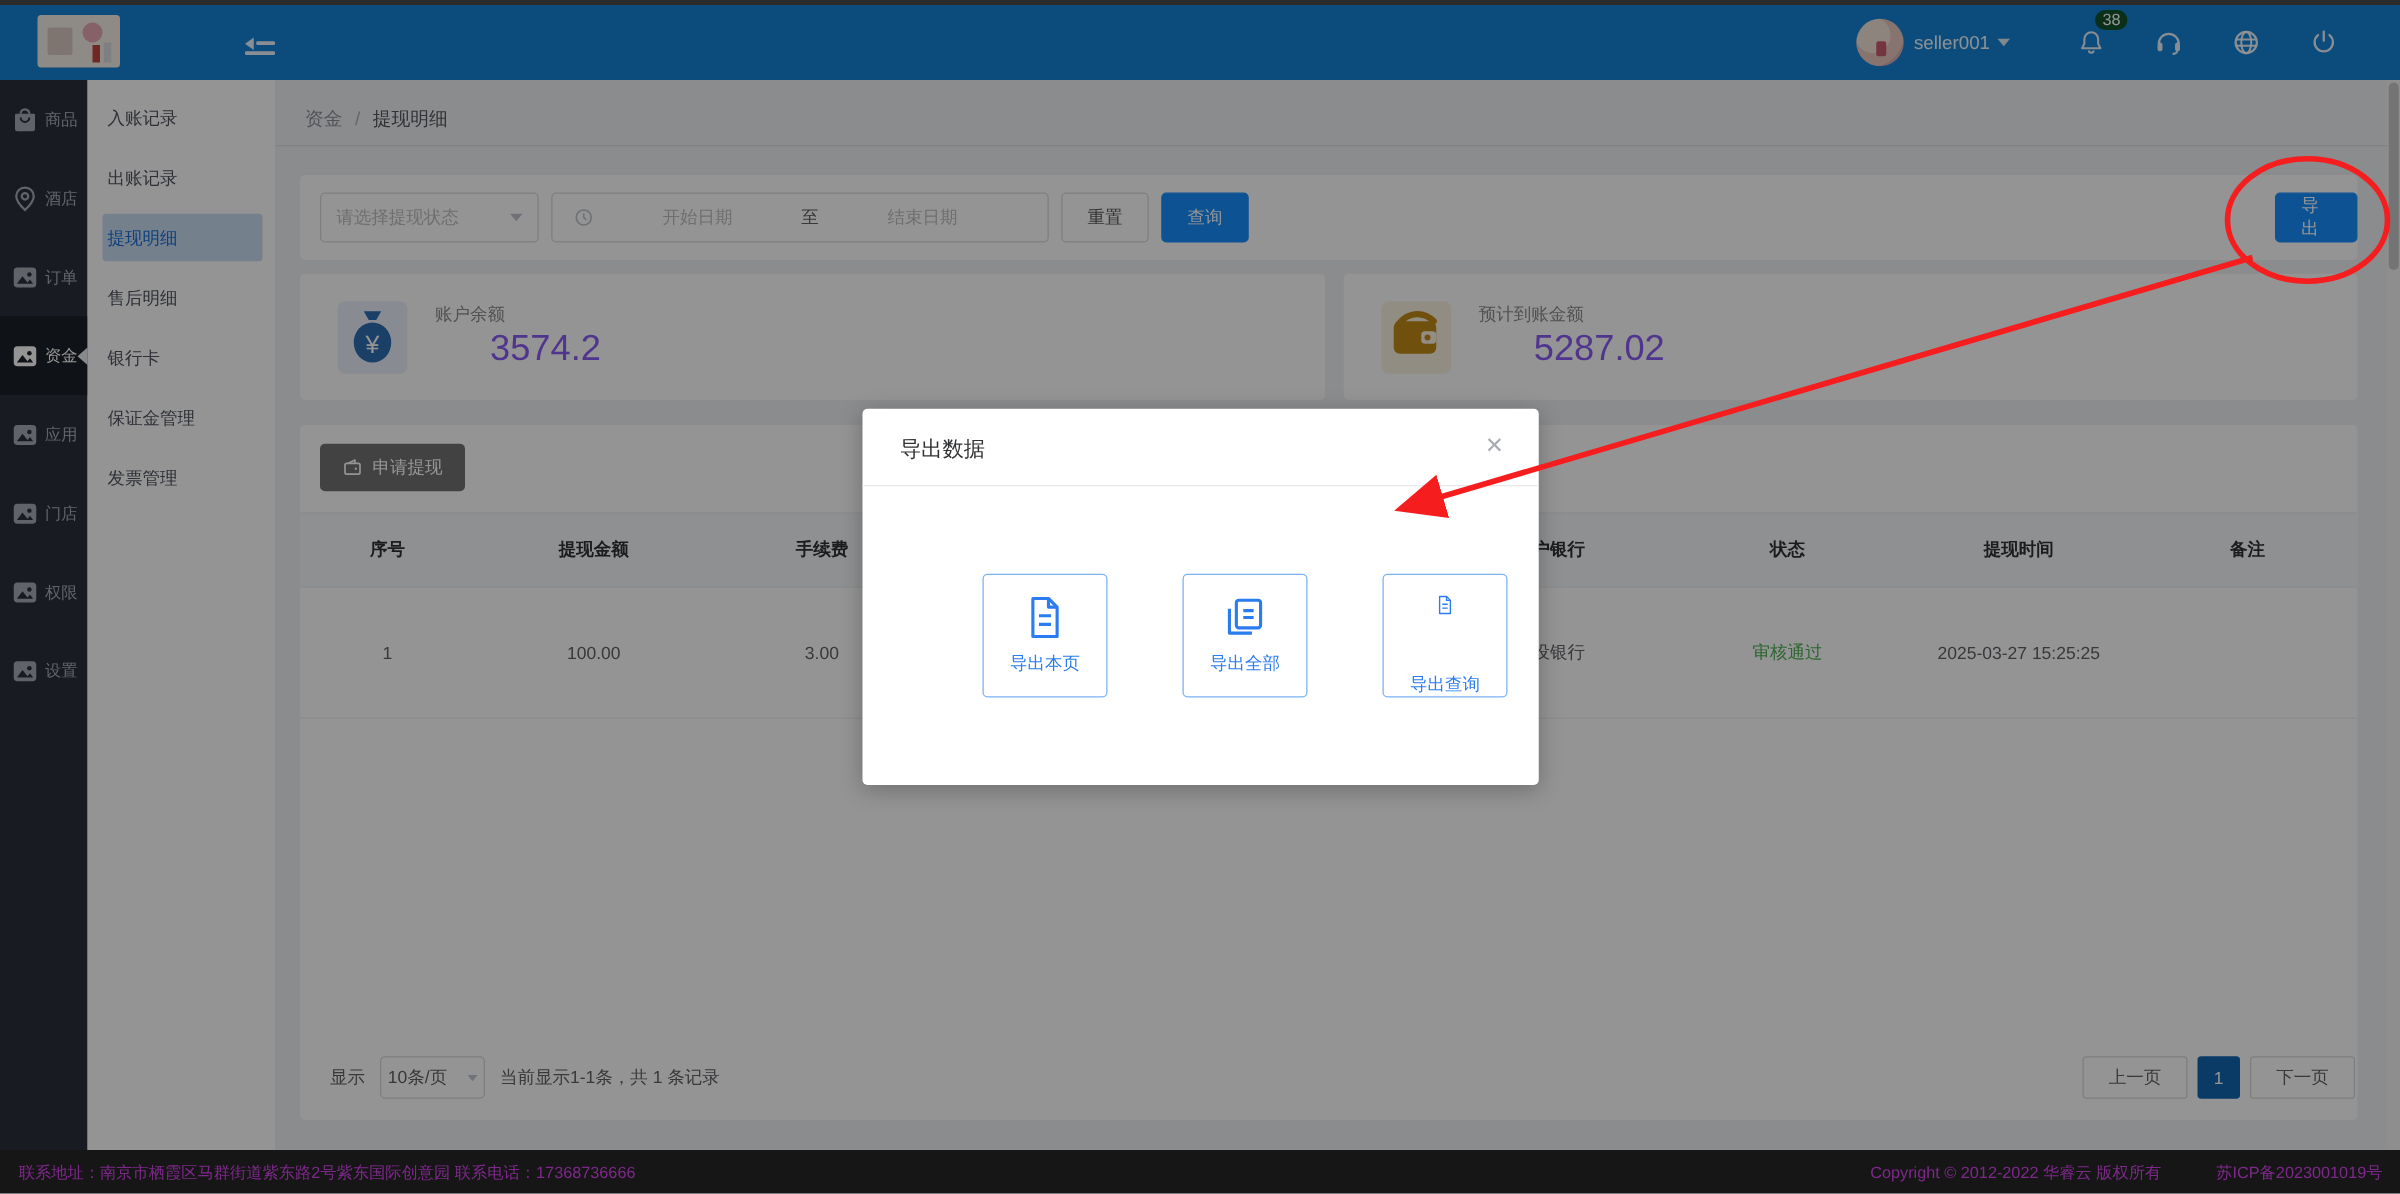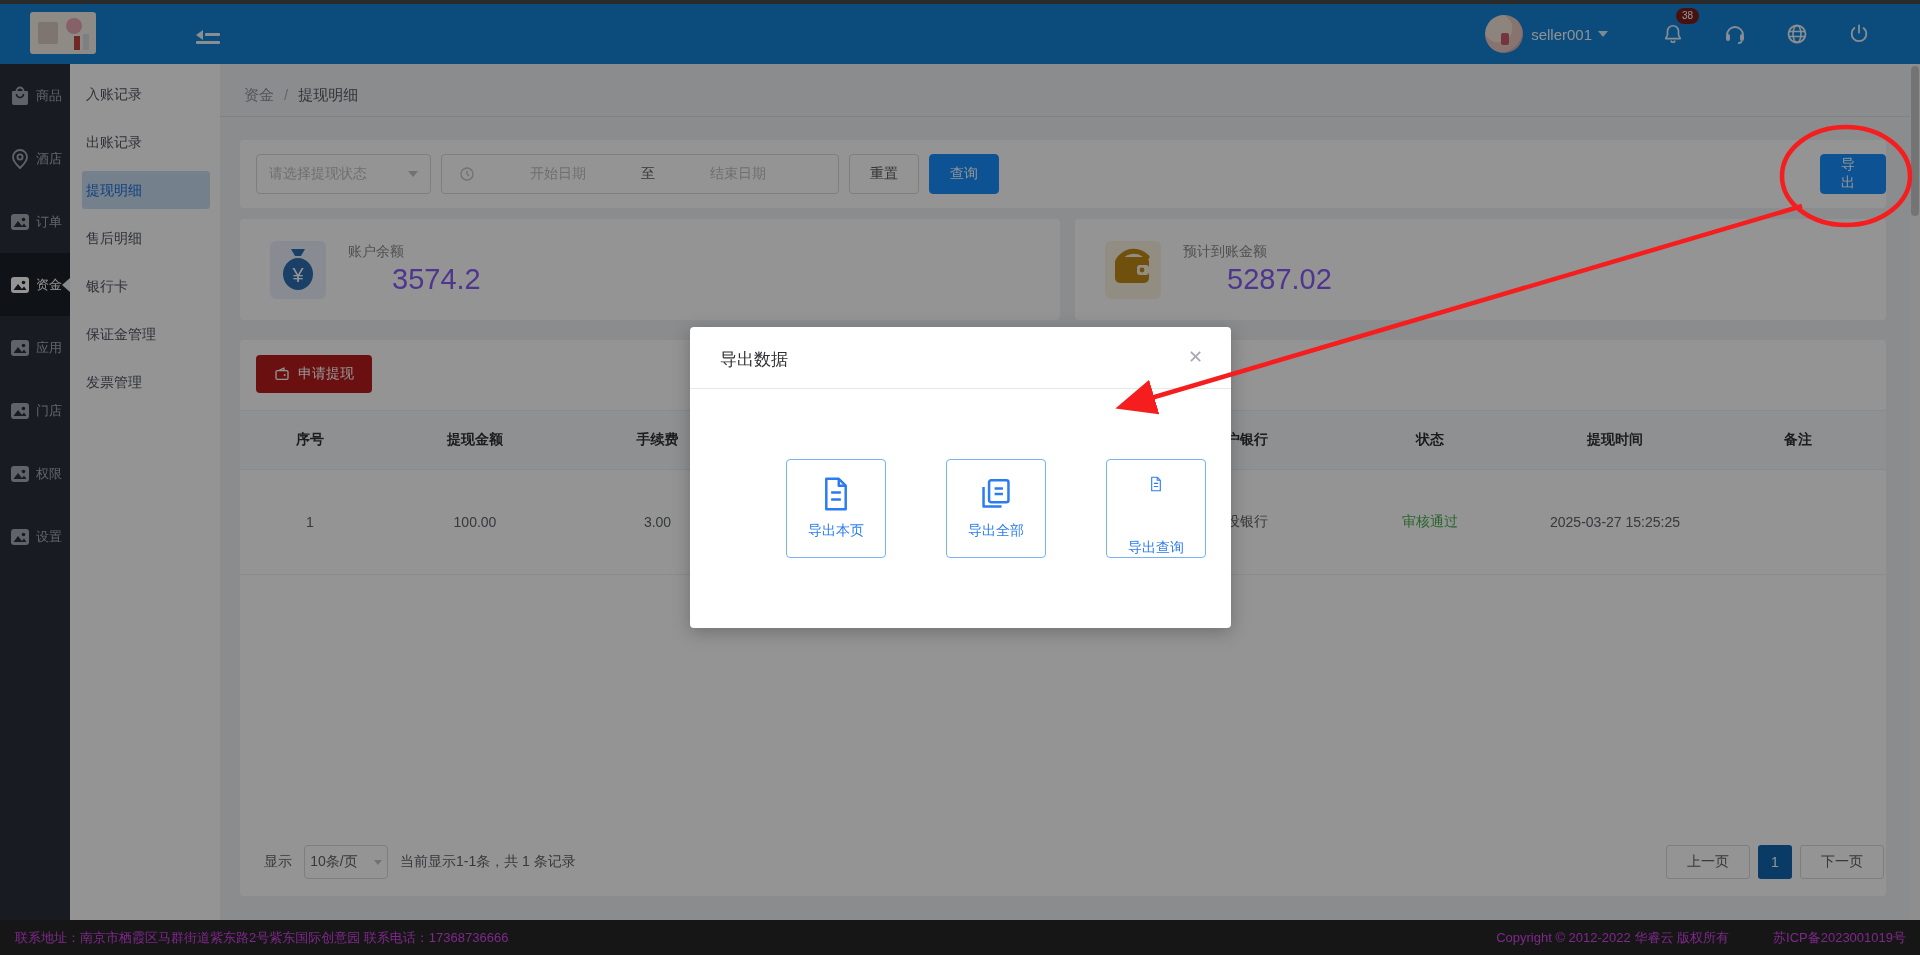--- a/index.html
+++ b/index.html
@@ -25,21 +25,21 @@
   .hamburger .arrow { position:absolute; left:0; top:6px; width:0; height:0;
     border-top:5px solid transparent; border-bottom:5px solid transparent; border-right:7px solid rgba(255,255,255,.92); }
   .nav-right { position:absolute; right:30px; top:0; height:60px; display:flex; align-items:center; gap:0; }
   .avatar { width:38px; height:38px; border-radius:50%; margin-right:8px;
     background:radial-gradient(circle at 35% 35%, #f3e4d8 0 40%, #e8c9c0 41% 70%, #d9aeb6 71% 100%); position:relative; overflow:hidden; }
   .avatar::after{ content:""; position:absolute; left:16px; top:18px; width:8px; height:12px; background:#c85a6e; border-radius:2px; }
   .username { color:rgba(255,255,255,.95); font-size:15px; margin-right:6px; }
   .chev-down { width:0; height:0; border-left:5px solid transparent; border-right:5px solid transparent;
     border-top:6px solid rgba(255,255,255,.85); margin-right:34px; }
   .nav-ico { width:62px; height:60px; display:flex; align-items:center; justify-content:center; position:relative; cursor:pointer; color:rgba(255,255,255,.9); }
-  .badge { position:absolute; left:34px; top:4px; background:#7f1d1d; color:#fff; font-size:10px; line-height:16px;
+  .badge { position:absolute; left:34px; top:4px; background:#14532d; color:#fff; font-size:13px; line-height:16px;
     padding:0 6px; border-radius:9px; }
 
   
   .sidebar { position:absolute; left:0; top:64px; width:70px; height:856px; background:#2b303c; z-index:2; }
   .side-item { position:relative; width:70px; height:63px; display:flex; align-items:center;
     justify-content:center; gap:4px; color:#a6acb6; cursor:pointer; }
   .side-item .lbl { font-size:13px; }
   .side-item svg { display:block; }
   .side-item.active { background:#1b1f26; color:#ffffff; }
   .side-item.active .notch { position:absolute; right:0; top:50%; margin-top:-7px; width:0; height:0;
@@ -78,21 +78,21 @@
   .stat1 { left:20px; width:820px; }
   .stat2 { left:855px; width:811px; }
   .stat-iconbox { position:absolute; left:30px; top:22px; width:56px; height:58px; border-radius:6px; }
   .stat1 .stat-iconbox { background:#eaf2fb; }
   .stat2 .stat-iconbox { background:#fbf3e2; }
   .stat-iconbox svg { position:absolute; left:4px; top:2px; }
   .stat-label { position:absolute; left:108px; top:24px; font-size:14px; color:#8c8c8c; }
   .stat-value { position:absolute; left:124px; top:44px; font-size:29px; color:#8b5cf6; font-weight:500;margin-left:28px; }
 
   .main-panel { left:20px; top:276px; width:1646px; height:556px; }
-  .apply-btn { position:absolute; left:16px; top:15px; width:116px; height:38px; background:#b91c1c; color:#fff;
+  .apply-btn { position:absolute; left:16px; top:15px; width:116px; height:38px; background:#737373; color:#fff;
     border-radius:4px; display:flex; align-items:center; justify-content:center; gap:8px; font-size:14px; cursor:pointer; }
 
   .tbl { position:absolute; left:0; top:70px; width:1646px; }
   .tr { display:flex; width:1646px; }
   .th-row { height:60px; background:#f7f8fa; border-top:1px solid #eceef1; border-bottom:1px solid #eceef1; }
   .td-row { height:105px; border-bottom:1px solid #eef0f3; }
   .cell { display:flex; align-items:center; justify-content:center; font-size:14px; color:#606266; }
   .th-row .cell { color:#303133; font-weight:600; }
   .c0{width:140px;} .c1{width:190px;} .c2{width:175px;} .c3{width:395px;} .c4{width:200px;}
   .c5{width:180px;} .c6{width:190px;} .c7{width:176px;}

